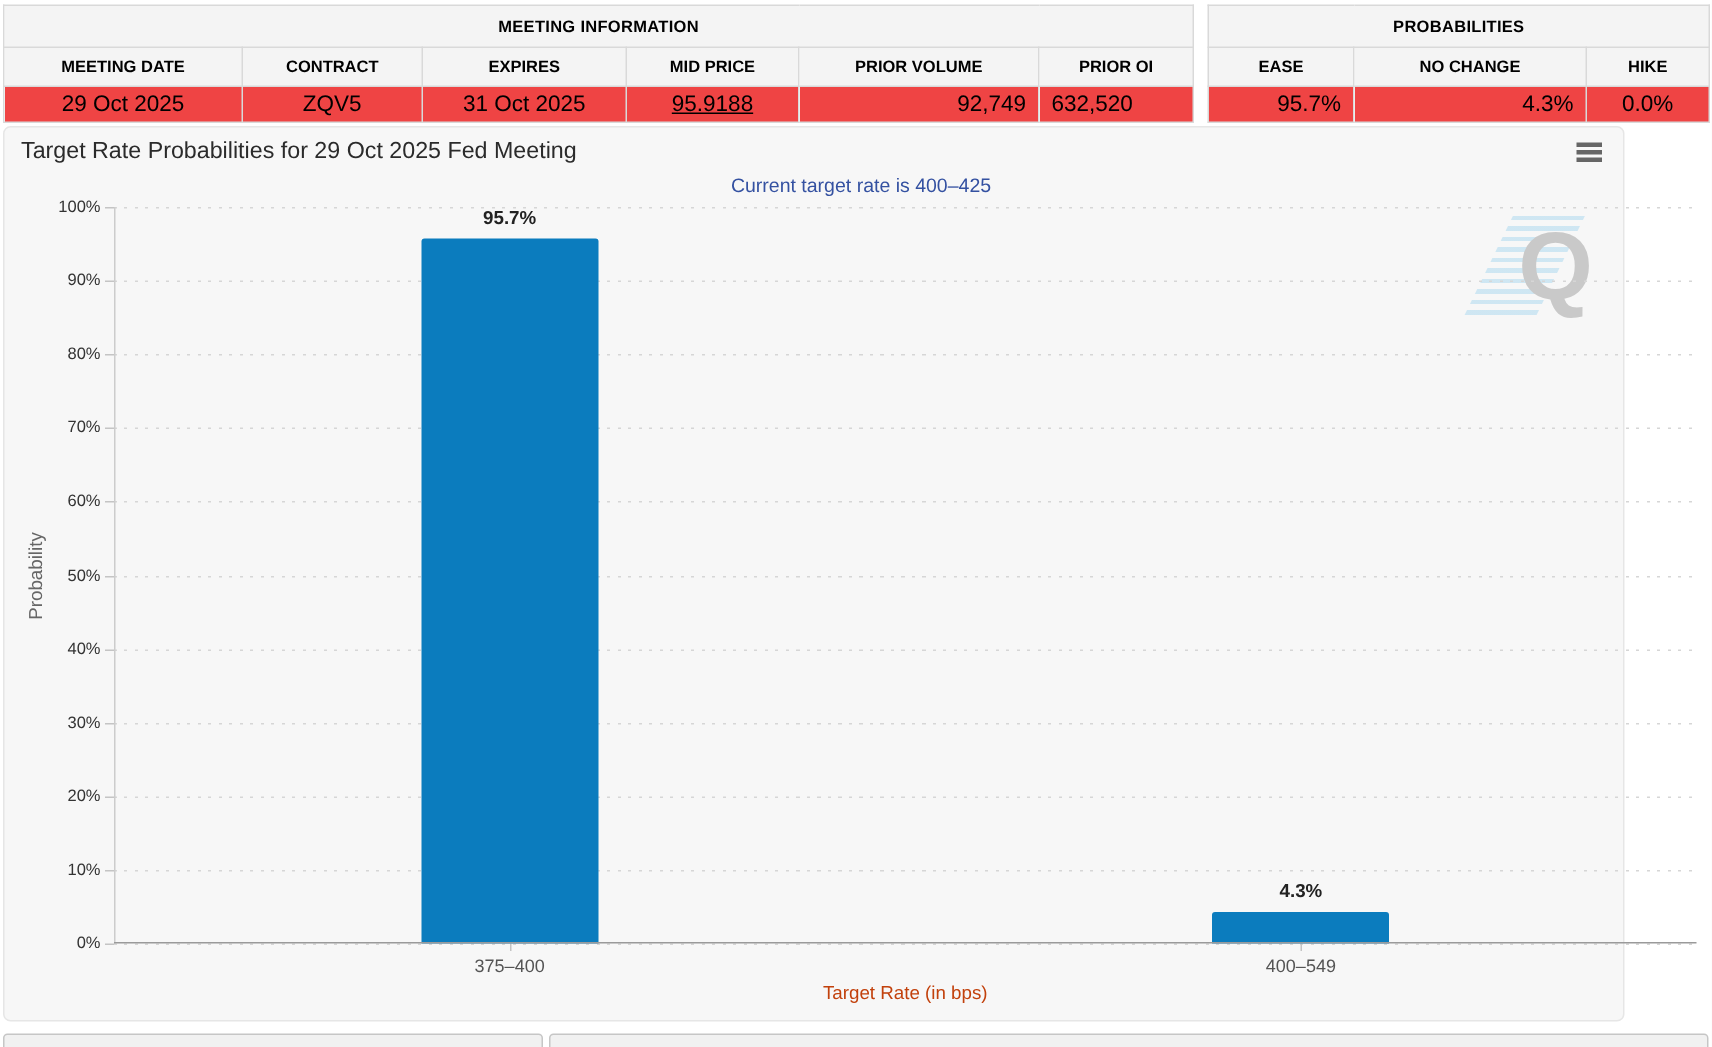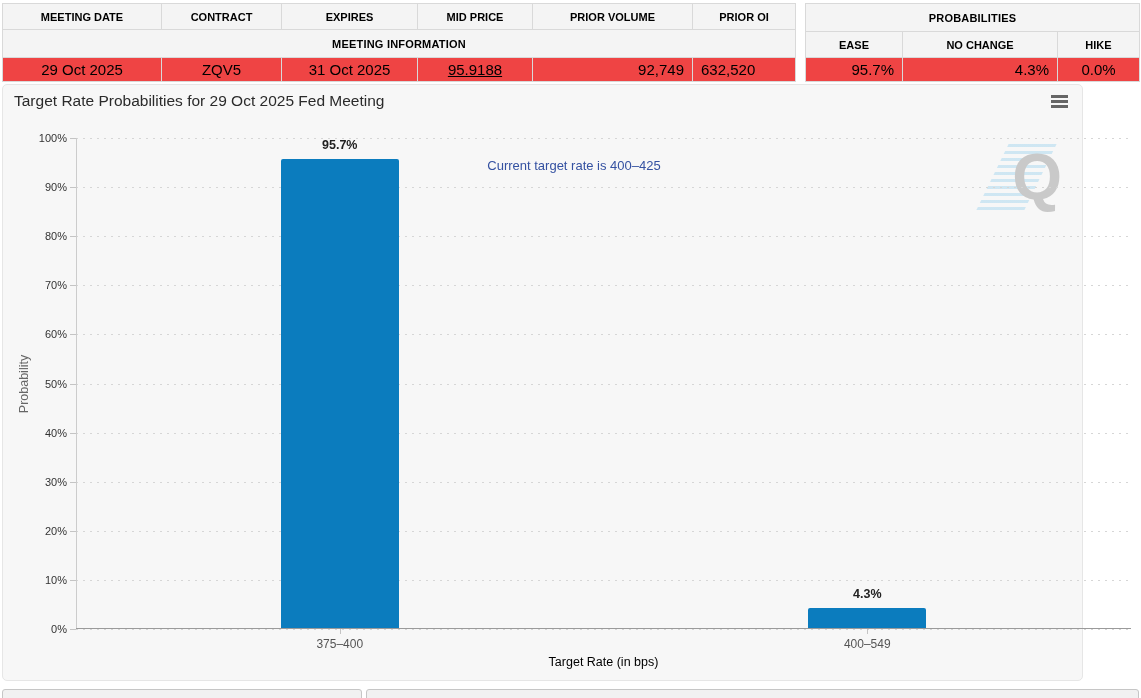--- a/index.html
+++ b/index.html
@@ -23,21 +23,21 @@
   
   .chart {
     position:absolute; left:2px; top:84px; width:1081px; height:597px;
     background:#f7f7f7; border:1px solid #e6e6e6; border-radius:5px; box-sizing:border-box;
   }
   .chart-title {
     position:absolute; left:11px; top:7px; font-size:15.5px; color:#2b2b2b; white-space:nowrap;
   }
   .chart-subtitle {
     position:absolute; left:73px; right:10px; top:31px; text-align:center;
-    font-size:13px; color:#3451a1;margin-top:42px;
+    font-size:13px; color:#3451a1;
   }
   .menu-btn { position:absolute; right:14px; top:10px; width:17px; cursor:pointer; }
   .menu-btn span { display:block; height:3px; margin-bottom:2px; background:#666; }
 
   
   .watermark { position:absolute; right:18px; top:57px; width:72px; height:74px; pointer-events:none; }
   .wm-stripes {
     position:absolute; left:0; top:2px; width:48px; height:68px;
     transform:skewX(-26deg);
     background:repeating-linear-gradient(180deg, #aed9ef 0 3px, transparent 3px 7px);
@@ -55,21 +55,21 @@
     background:repeating-linear-gradient(to right, #d6d6d6 0 2px, transparent 2px 7px);
   }
   .axis-y { position:absolute; left:0; top:0; bottom:0; width:1px; background:#cccccc; z-index:3; }
   .axis-x { position:absolute; left:0; right:0; bottom:0; height:1px; background:#9a9a9a; z-index:4; }
   .ylab  { position:absolute; right:calc(100% + 9px); transform:translateY(-50%); font-size:11px; color:#333; white-space:nowrap; }
   .ytick { position:absolute; right:100%; width:6px; height:1px; background:#c4c4c4; }
   .bar   { position:absolute; bottom:0; width:118px; transform:translateX(-50%); border-radius:2px 2px 0 0; z-index:2; }
   .dlabel{ position:absolute; transform:translateX(-50%); font-size:12.5px; font-weight:600; color:#222; white-space:nowrap; }
   .xlab  { position:absolute; top:calc(100% + 8px); transform:translateX(-50%); font-size:12px; color:#555; white-space:nowrap; }
   .xtick { position:absolute; top:100%; width:1px; height:5px; background:#c4c4c4; }
-  .xaxis-title { position:absolute; top:calc(100% + 26px); left:0; right:0; text-align:center; font-size:12.5px; color:#000000; }
+  .xaxis-title { position:absolute; top:calc(100% + 26px); left:0; right:0; text-align:center; font-size:12.5px; color:#c2410c; }
   .yaxis-title {
     position:absolute; top:50%; left:-52px; transform:translate(-50%,-50%) rotate(270deg);
     font-size:12.5px; color:#666; white-space:nowrap;
   }
 
   
   .panel {
     position:absolute; top:689px; height:30px; box-sizing:border-box;
     background:#f1f1f1; border:1px solid #c6c6c6; border-radius:3px 3px 0 0;
   }
@@ -83,29 +83,29 @@
     <colgroup>
       <col style="width: 159px;">
       <col style="width: 120px;">
       <col style="width: 136px;">
       <col style="width: 115px;">
       <col style="width: 160px;">
       <col style="width: 103px;">
     </colgroup>
     <tbody>
       <tr>
+        <th class="band" colspan="6">MEETING INFORMATION</th>
+      </tr>
+      <tr>
         <th class="colh">MEETING DATE</th>
         <th class="colh">CONTRACT</th>
         <th class="colh">EXPIRES</th>
         <th class="colh">MID PRICE</th>
         <th class="colh">PRIOR VOLUME</th>
         <th class="colh">PRIOR OI</th>
-      </tr>
-      <tr>
-        <th class="band" colspan="6">MEETING INFORMATION</th>
       </tr>
       <tr>
         <td class="val" style="text-align: center;">29 Oct 2025</td>
         <td class="val" style="text-align: center;">ZQV5</td>
         <td class="val" style="text-align: center;">31 Oct 2025</td>
         <td class="val" style="text-align: center; text-decoration: underline;">95.9188</td>
         <td class="val" style="text-align: right;">92,749</td>
         <td class="val" style="">632,520</td>
       </tr>
     </tbody>

